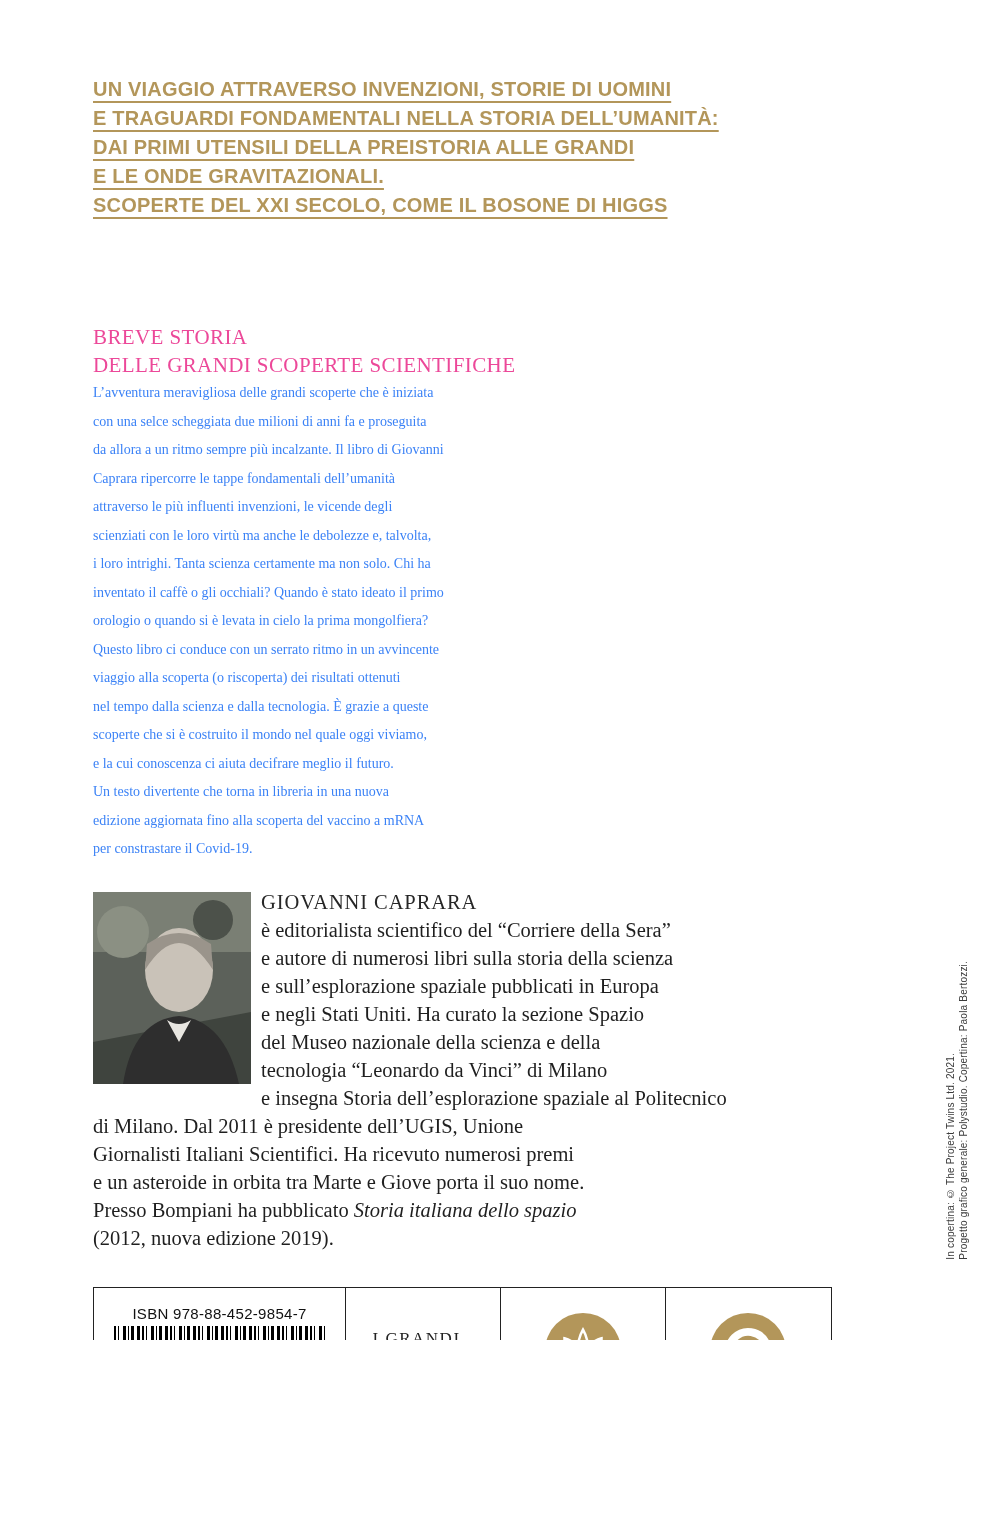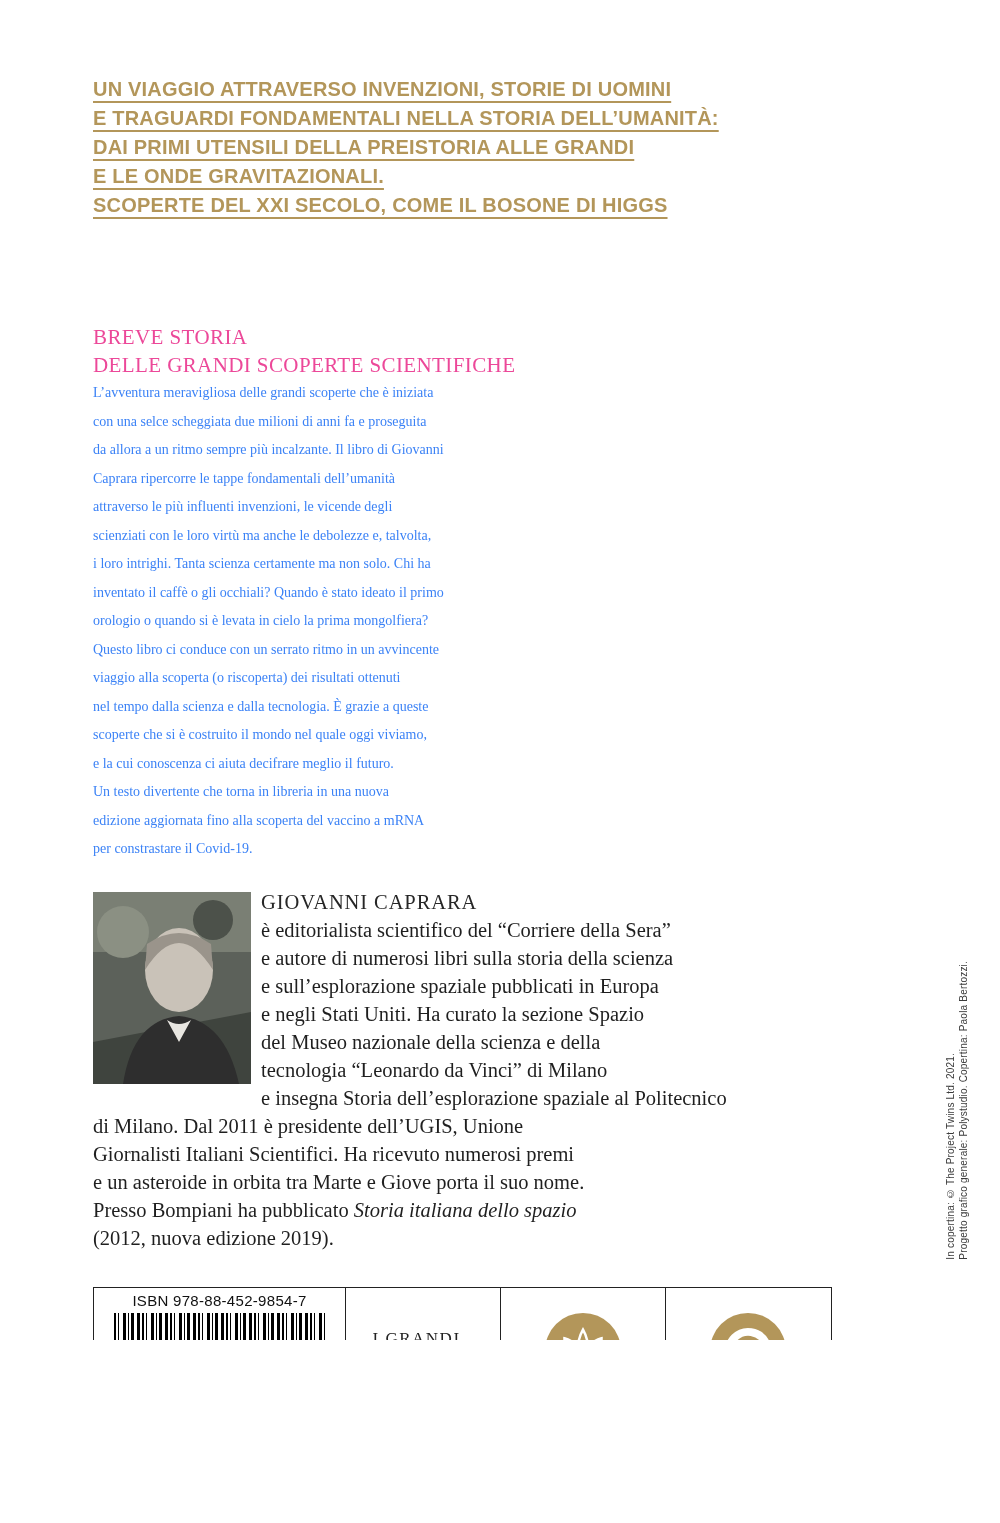--- a/index.html
+++ b/index.html
@@ -28,21 +28,21 @@
 
   
   .footer{position:absolute;left:93px;top:1287px;width:737px;height:151px;
           border:1px solid #222;display:grid;grid-template-columns:252px 155px 165px 164px;
           font-family:"Liberation Sans",sans-serif;}
   .fcol{border-right:1px solid #222;display:flex;flex-direction:column;min-width:0;}
   .fcol:last-child{border-right:none;}
   .ftop{height:110px;border-bottom:1px solid #222;display:flex;flex-direction:column;
         align-items:center;justify-content:flex-start;}
   .fbottom{flex:1;display:flex;align-items:center;}
-  .isbn-label{margin-top:4px;font-size:15px;letter-spacing:0.3px;color:#111;}
+  .isbn-label{margin-top:17px;font-size:15px;letter-spacing:0.3px;color:#111;}
   .barcode{width:212px;height:56px;margin:4px auto 2px auto;
            background:repeating-linear-gradient(90deg,
              #000 0 2px,#fff 2px 4px,#000 4px 5px,#fff 5px 9px,#000 9px 12px,
              #fff 12px 14px,#000 14px 15px,#fff 15px 17px,#000 17px 20px,#fff 20px 23px,
              #000 23px 26px,#fff 26px 28px);}
   .barcode-digits{font-size:12px;letter-spacing:2px;color:#ec4899;}
   .code-box{width:126px;background:#000;color:#fff;display:flex;align-items:center;
             justify-content:center;font-weight:bold;font-size:17px;letter-spacing:0.5px;}
   .price{flex:1;display:flex;align-items:center;justify-content:center;
          font-weight:normal;font-size:25px;color:#3b82f6;}

